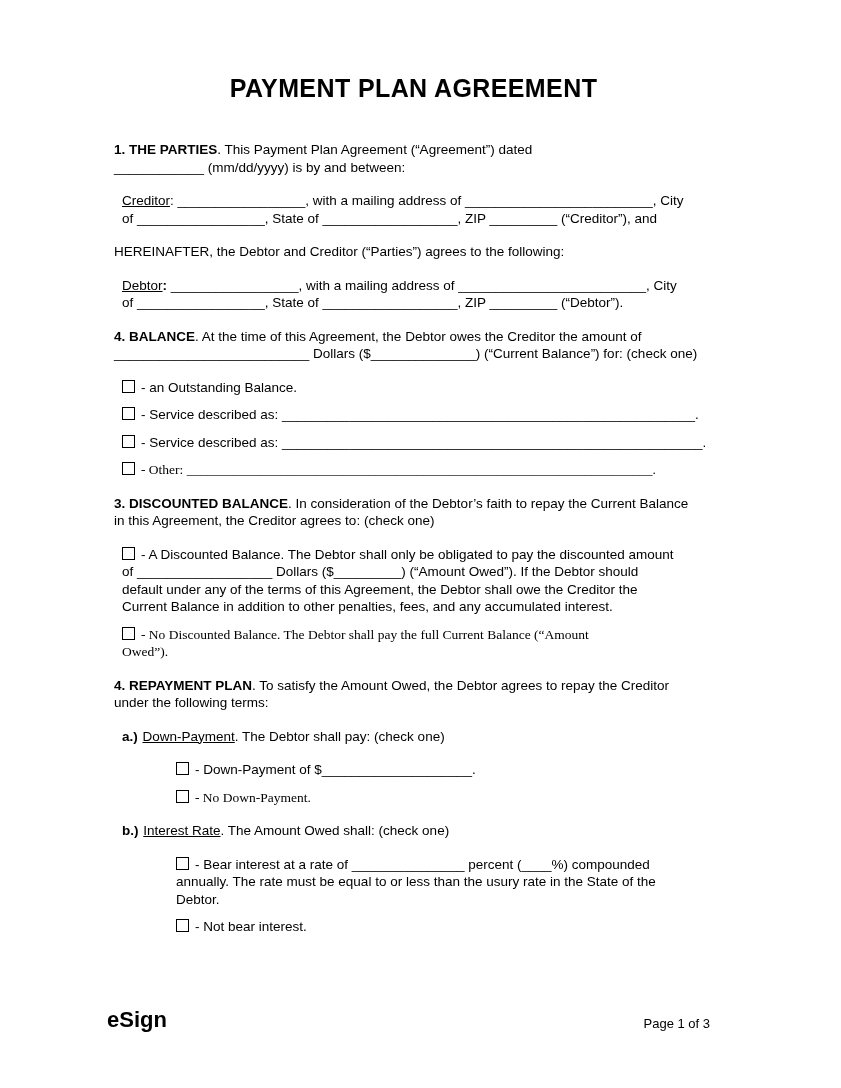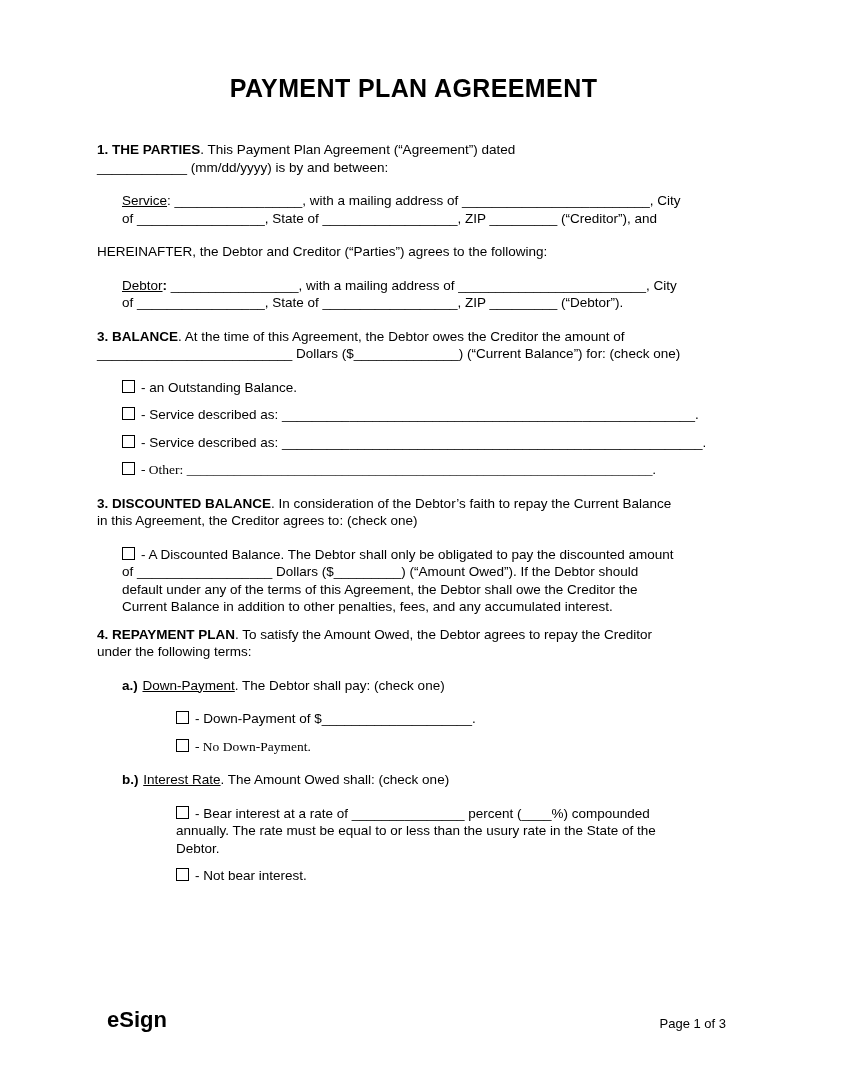--- a/index.html
+++ b/index.html
@@ -17,21 +17,21 @@
     overflow: hidden;
   }
   .title {
     text-align: center;
     font-size: 25px;
     line-height: 29px;
     font-weight: bold;
     margin: 0 0 38px 0;
     letter-spacing: 0.4px;
   }
-  .para { margin: 0 0 16px 0; }
+  .para { margin: 0 0 16px 17px; }
   .opt  { margin: 0 0 10px 17px; }
   .mb16 { margin-bottom: 16px; font-family: Liberation Serif, serif; }
   .indent1 { margin-left: 25px; }
   .indent2 { margin-left: 79px; }
   .flow { white-space: pre-line; }
   .sec-head { font-weight: bold; }
   .term { text-decoration: underline; }
   .label-b { font-weight: bold; margin-right: 0.35em; }
   .colon-b { font-weight: bold; }
   .cb {
@@ -39,62 +39,64 @@
     width: 11px;
     height: 11px;
     border: 1.8px solid #000000;
     margin-right: 6px;
     vertical-align: -1px;
     background: #ffffff;
   }
   .footer {
     position: absolute;
     left: 107px;
-    right: 104px;
+    right: 120px;
     bottom: 56px;
     display: flex;
     justify-content: space-between;
     align-items: flex-end;
   }
   .brand { font-weight: bold; font-size: 22px; line-height: 24px; }
   .pagenum { font-size: 13px; }
 </style>
 </head>
 <body>
 
 <div class="page">
 
   <h1 class="title">PAYMENT PLAN AGREEMENT</h1>
 
   <p class="para"><b class="sec-head">1. THE PARTIES</b><span class="flow">. This Payment Plan Agreement (“Agreement”) dated
 ____________ (mm/dd/yyyy) is by and between:</span></p>
 
-  <p class="para indent1"><u class="term">Service</u><span>:</span><span class="flow"> _________________, with a mailing address of _________________________, City
+  <p class="para indent1"><u class="term">Creditor</u><span>:</span><span class="flow"> _________________, with a mailing address of _________________________, City
 of _________________, State of __________________, ZIP _________ (“Creditor”), and</span></p>
 
   <p class="para">HEREINAFTER, the Debtor and Creditor (“Parties”) agrees to the following:</p>
 
   <p class="para indent1"><u class="term">Debtor</u><b class="colon-b">:</b><span class="flow"> _________________, with a mailing address of _________________________, City
 of _________________, State of __________________, ZIP _________ (“Debtor”).</span></p>
 
-  <p class="para"><b class="sec-head">3. BALANCE</b><span class="flow">. At the time of this Agreement, the Debtor owes the Creditor the amount of
+  <p class="para"><b class="sec-head">4. BALANCE</b><span class="flow">. At the time of this Agreement, the Debtor owes the Creditor the amount of
 __________________________ Dollars ($______________) (“Current Balance”) for: (check one)</span></p>
 
   <p class="opt indent1"><span class="cb"></span><span class="flow">- an Outstanding Balance.</span></p>
   <p class="opt indent1"><span class="cb"></span><span class="flow">- Service described as: _______________________________________________________.</span></p>
   <p class="opt indent1"><span class="cb"></span><span class="flow">- Service described as: ________________________________________________________.</span></p>
   <p class="opt indent1 mb16"><span class="cb"></span><span class="flow">- Other: _____________________________________________________________________.</span></p>
 
   <p class="para"><b class="sec-head">3. DISCOUNTED BALANCE</b><span class="flow">. In consideration of the Debtor’s faith to repay the Current Balance
 in this Agreement, the Creditor agrees to: (check one)</span></p>
 
   <p class="opt indent1"><span class="cb"></span><span class="flow">- A Discounted Balance. The Debtor shall only be obligated to pay the discounted amount
 of __________________ Dollars ($_________) (“Amount Owed”). If the Debtor should
 default under any of the terms of this Agreement, the Debtor shall owe the Creditor the
 Current Balance in addition to other penalties, fees, and any accumulated interest.</span></p>
+  <p class="opt indent1 mb16"><span class="cb"></span><span class="flow">- No Discounted Balance. The Debtor shall pay the full Current Balance (“Amount
+Owed”).</span></p>
 
   <p class="para"><b class="sec-head">4. REPAYMENT PLAN</b><span class="flow">. To satisfy the Amount Owed, the Debtor agrees to repay the Creditor
 under the following terms:</span></p>
 
   <p class="para indent1"><b class="label-b">a.)</b><u class="term">Down-Payment</u><span class="flow">. The Debtor shall pay: (check one)</span></p>
 
   <p class="opt indent2"><span class="cb"></span><span class="flow">- Down-Payment of $____________________.</span></p>
   <p class="opt indent2 mb16"><span class="cb"></span><span class="flow">- No Down-Payment.</span></p>
 
   <p class="para indent1"><b class="label-b">b.)</b><u class="term">Interest Rate</u><span class="flow">. The Amount Owed shall: (check one)</span></p>

